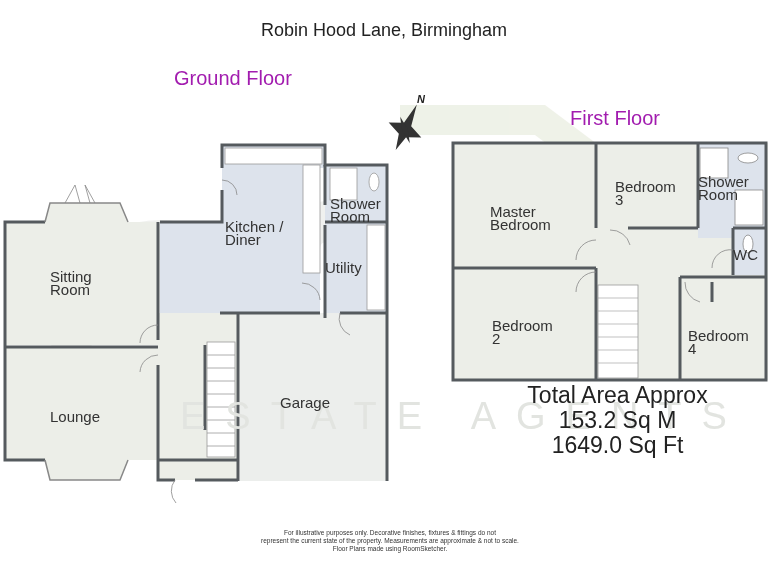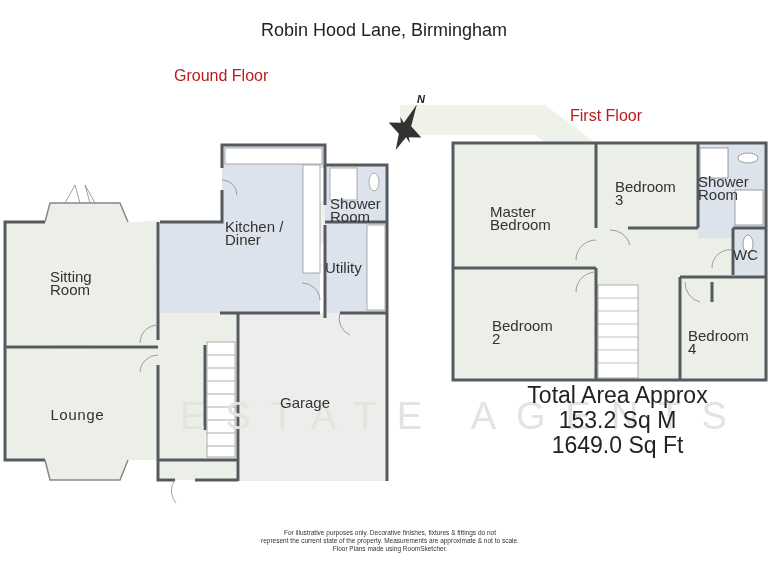--- a/index.html
+++ b/index.html
@@ -1,19 +1,19 @@
 <!DOCTYPE html>
 <html><head>
 <meta charset="utf-8">
 <style>
   html,body{margin:0;padding:0;background:#fff;}
   body{width:768px;height:576px;position:relative;overflow:hidden;font-family:"Liberation Sans",sans-serif;color:#222;}
   .abs{position:absolute;}
   .title{left:0;width:768px;top:20px;text-align:center;font-size:18px;color:#222;}
-  .floor-label{font-size:16px;color:#b91c1c;}
+  .floor-label{font-size:20px;color:#a21caf;}
   svg{position:absolute;left:0;top:0;}
   .room-label{position:absolute;font-size:15px;color:#333;text-align:left;line-height:13px;}
   .total{position:absolute;left:505px;top:383px;width:225px;text-align:center;font-size:23px;line-height:25px;color:#222;}
   .disclaimer{position:absolute;left:220px;top:529px;width:340px;text-align:center;font-size:6.5px;line-height:8px;color:#333;}
   .wm{position:absolute;font-size:38px;letter-spacing:20px;color:#e2e4e0;left:180px;top:395px;}
 </style>
 </head>
 <body>
 
 <div class="abs title">Robin Hood Lane, Birmingham</div>
@@ -146,21 +146,21 @@
 </svg>
 
 <div class="abs" style="left:417px;top:93px;font-size:11px;font-weight:bold;font-style:italic;">N</div>
 
 <div class="wm">ESTATE AGENTS</div>
 
 <div class="room-label" style="left:50px;top:270px;width:60px;">
     <div>Sitting</div>
     <div>Room</div>
   </div>
-<div class="room-label" style="left:50px;top:410px;width:60px;font-family:Liberation Mono, monospace;">
+<div class="room-label" style="left:50px;top:410px;width:60px;">
     <div>Lounge</div>
   </div>
 <div class="room-label" style="left:225px;top:220px;width:60px;">
     <div>Kitchen /</div>
     <div>Diner</div>
   </div>
 <div class="room-label" style="left:330px;top:197px;width:50px;">
     <div>Shower</div>
     <div>Room</div>
   </div>

